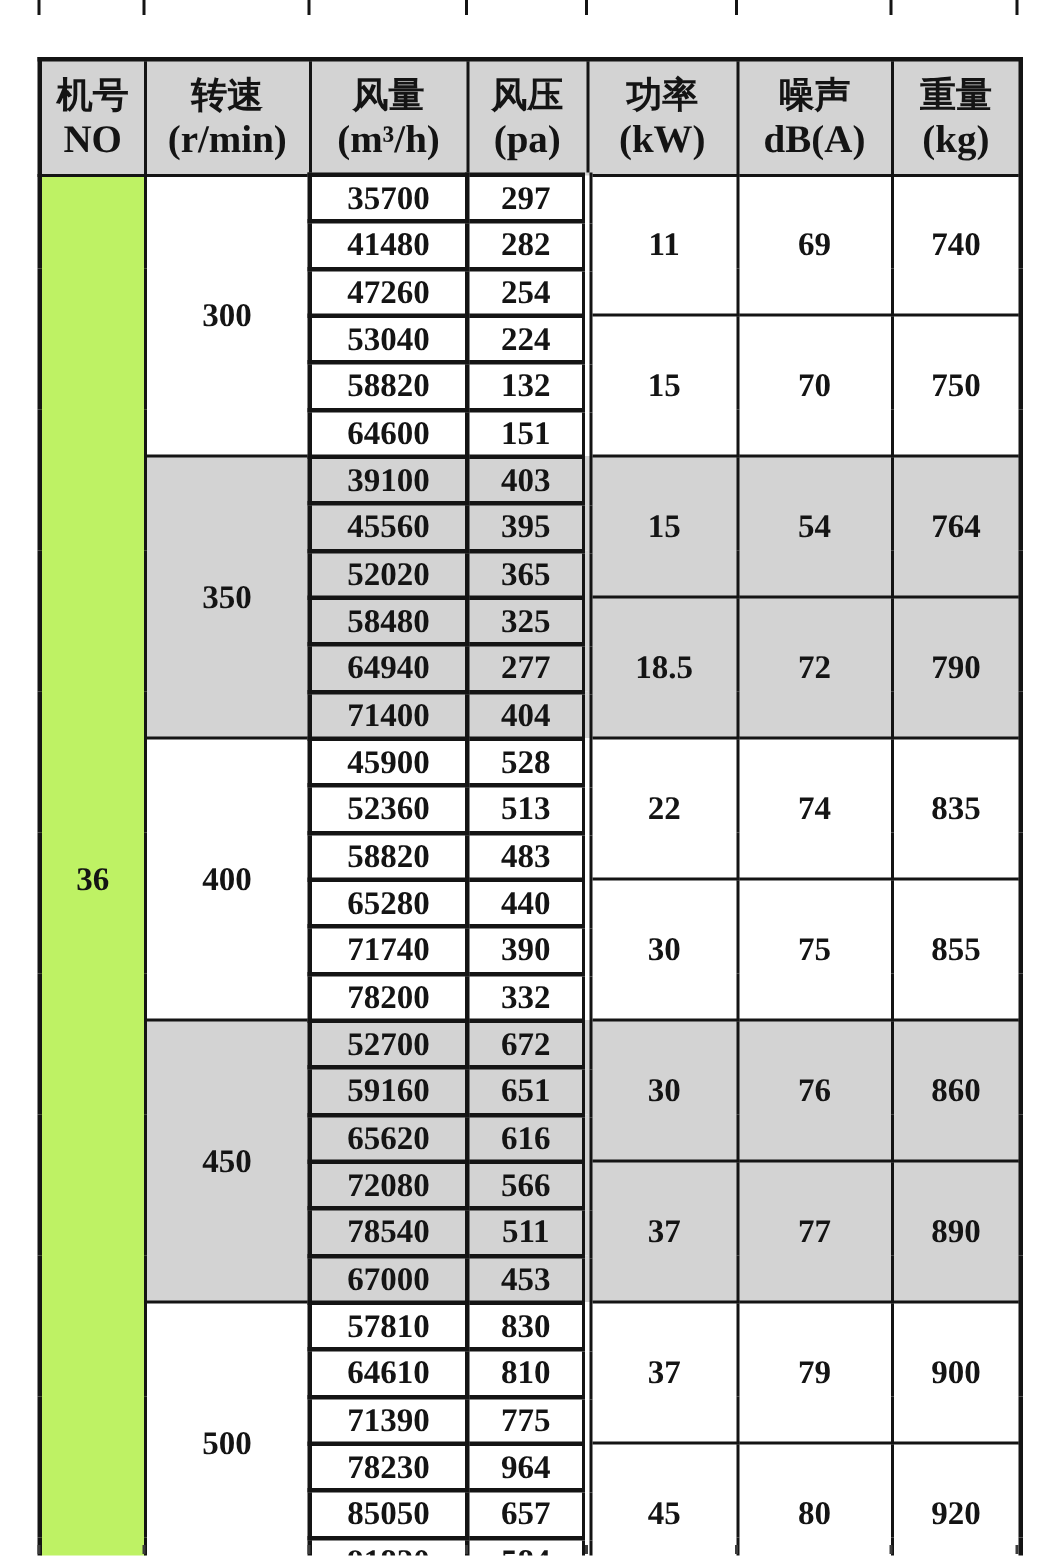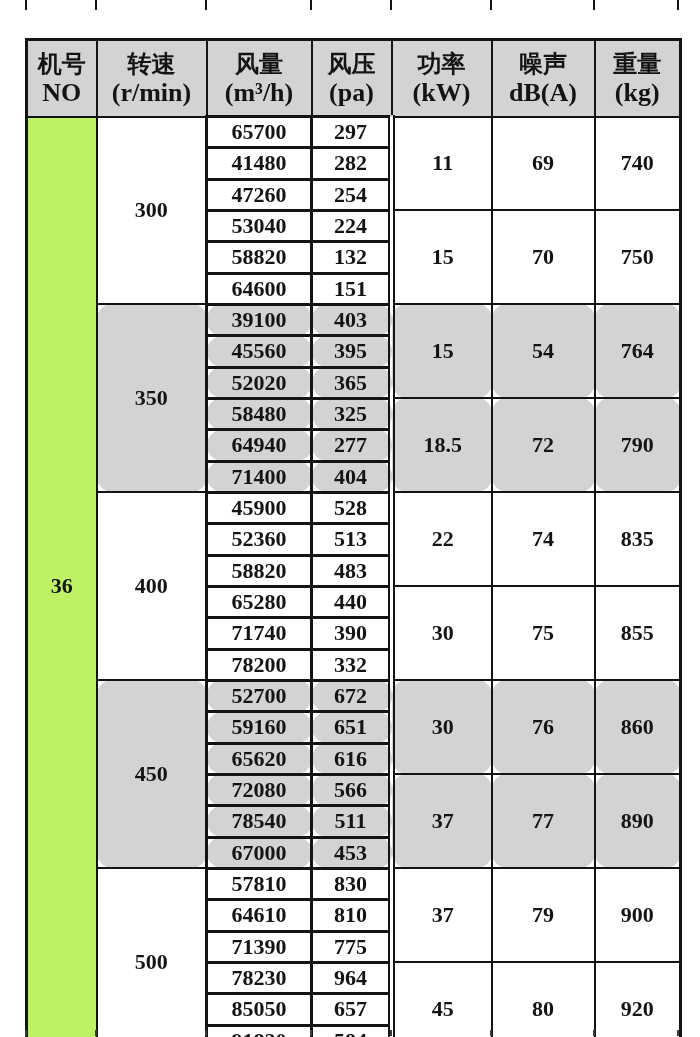--- a/index.html
+++ b/index.html
@@ -28,21 +28,21 @@
     padding:0;color:var(--text);
   }
   thead tr{height:77px;}
   tbody tr{height:31px;}
   th{background:var(--gray);font-weight:bold;}
   th .l1{display:block;font-size:24px;line-height:1.25;}
   th .l2{display:block;font-size:26px;line-height:1.1;}
   td{font-size:22px;font-weight:bold;}
   td.sub{border-width:3px;}           
   td.subr{border-right:7px double var(--border);} 
-  td.g{background:var(--gray);border-radius:15px;}       
+  td.g{background:var(--gray);}       
   td.mach{background:#bef264;}
 
   .tick{position:absolute;width:2px;background:var(--border);}
   .tick.top{top:0;height:10px;}
   .tick.bot{top:1030px;height:6px;background:#3c3c3c;}
 </style>
 </head>
 <body>
 
 <div class="sheet">
@@ -86,21 +86,21 @@
         <th>
           <span class="l1">重量</span>
           <span class="l2">(kg)</span>
         </th>
       </tr>
     </thead>
     <tbody>
         <tr>
           <td class="mach" rowspan="30">36</td>
           <td rowspan="6">300</td>
-          <td class="sub">65700</td>
+          <td class="sub">35700</td>
           <td class="sub subr">297</td>
           <td rowspan="3">11</td>
           <td rowspan="3">69</td>
           <td rowspan="3">740</td>
         </tr>
         <tr>
           <td class="sub">41480</td>
           <td class="sub subr">282</td>
         </tr>
         <tr>

